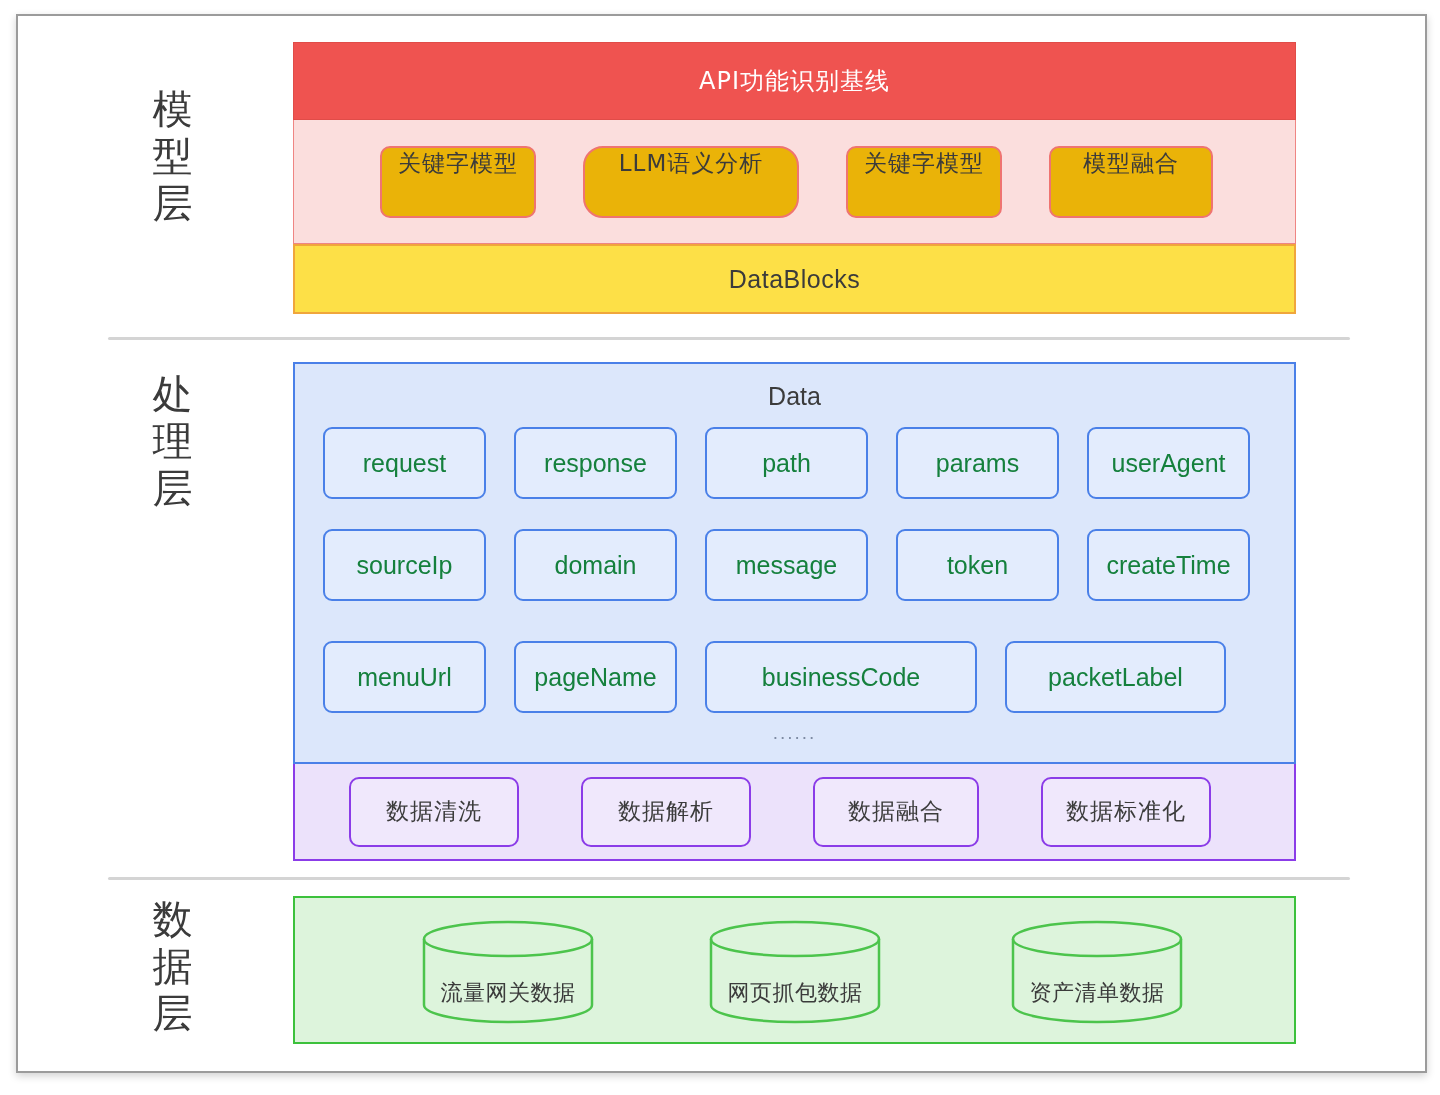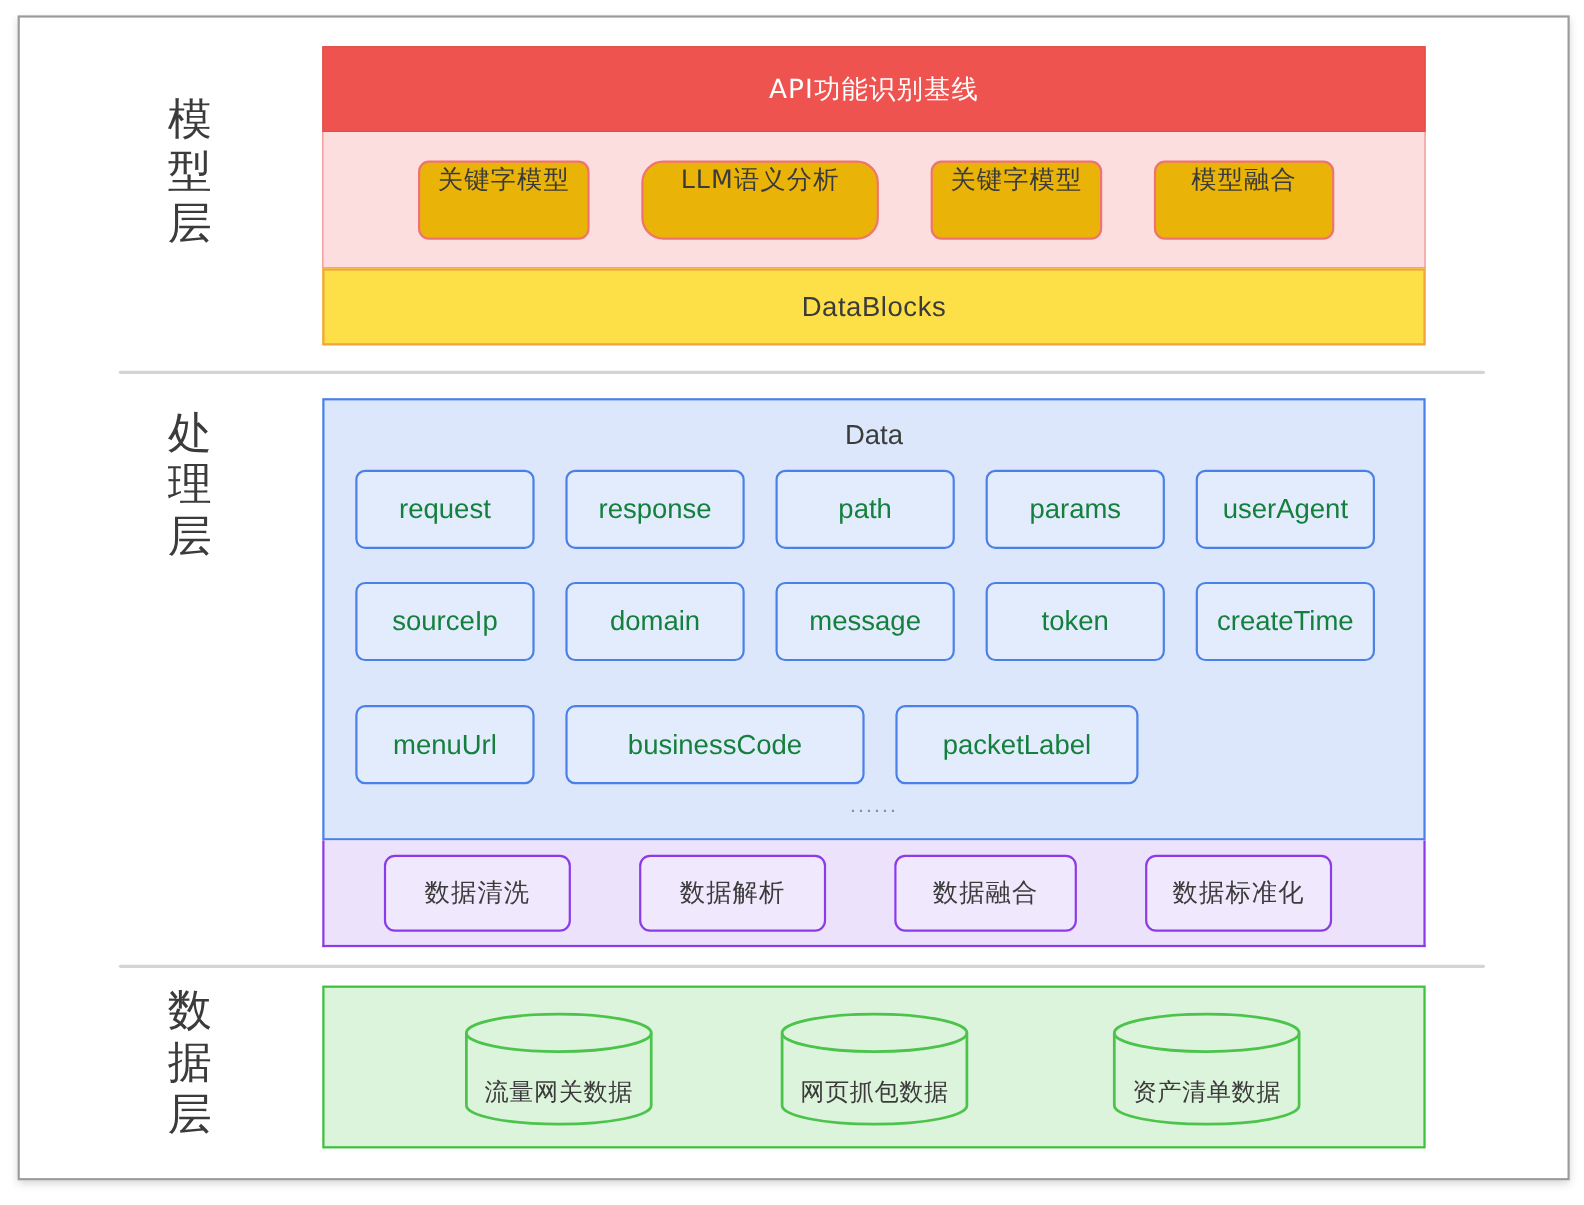--- a/index.html
+++ b/index.html
@@ -369,20 +369,23 @@
           </div>
           <div class="field-chip std">
             <span>createTime</span>
           </div>
         </div>
 
         <div class="field-row" id="field-row-3">
           <div class="field-chip std">
             <span>menuUrl</span>
           </div>
+          <div class="field-chip std">
+            <span>pageName</span>
+          </div>
           <div class="field-chip wide">
             <span>businessCode</span>
           </div>
           <div class="field-chip wide2">
             <span>packetLabel</span>
           </div>
         </div>
 
         <div id="ellipsis-marker">......</div>
       </div>

